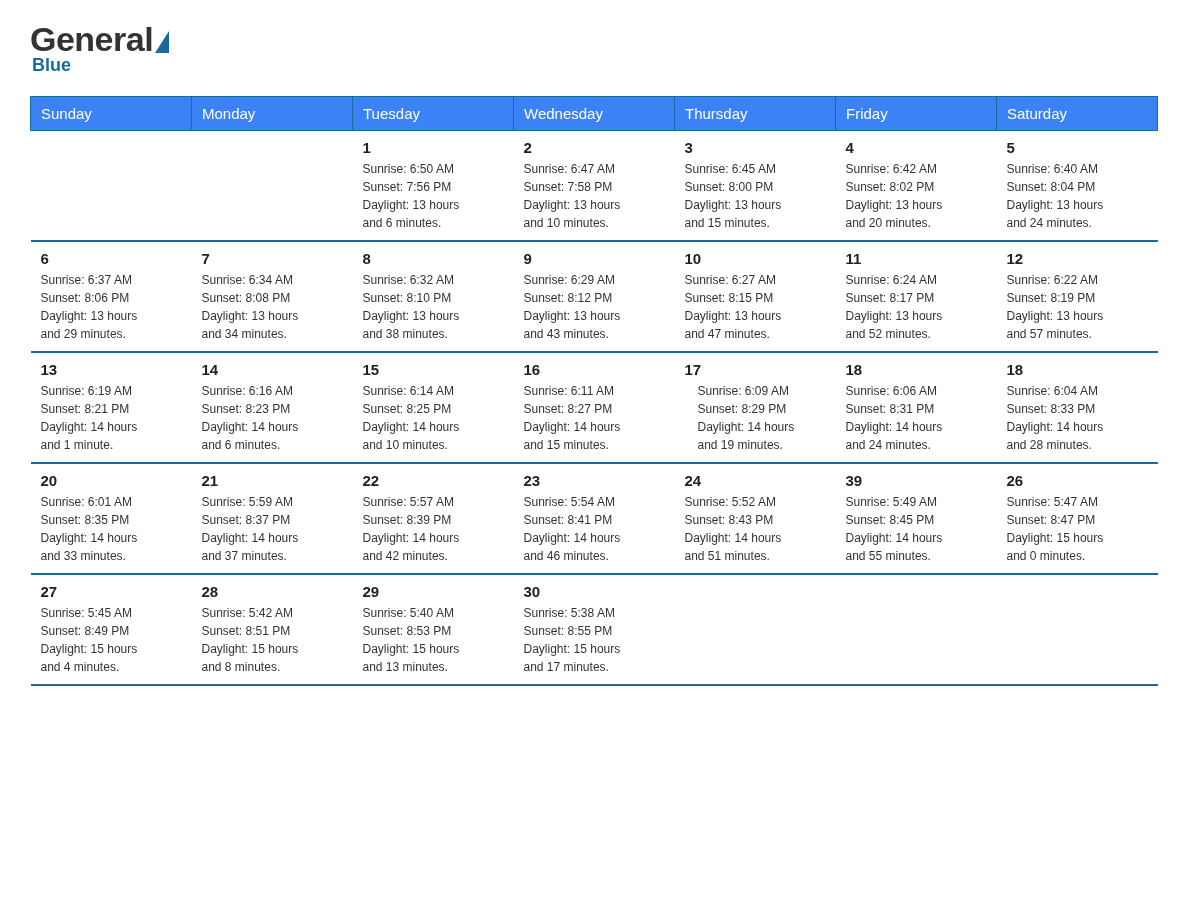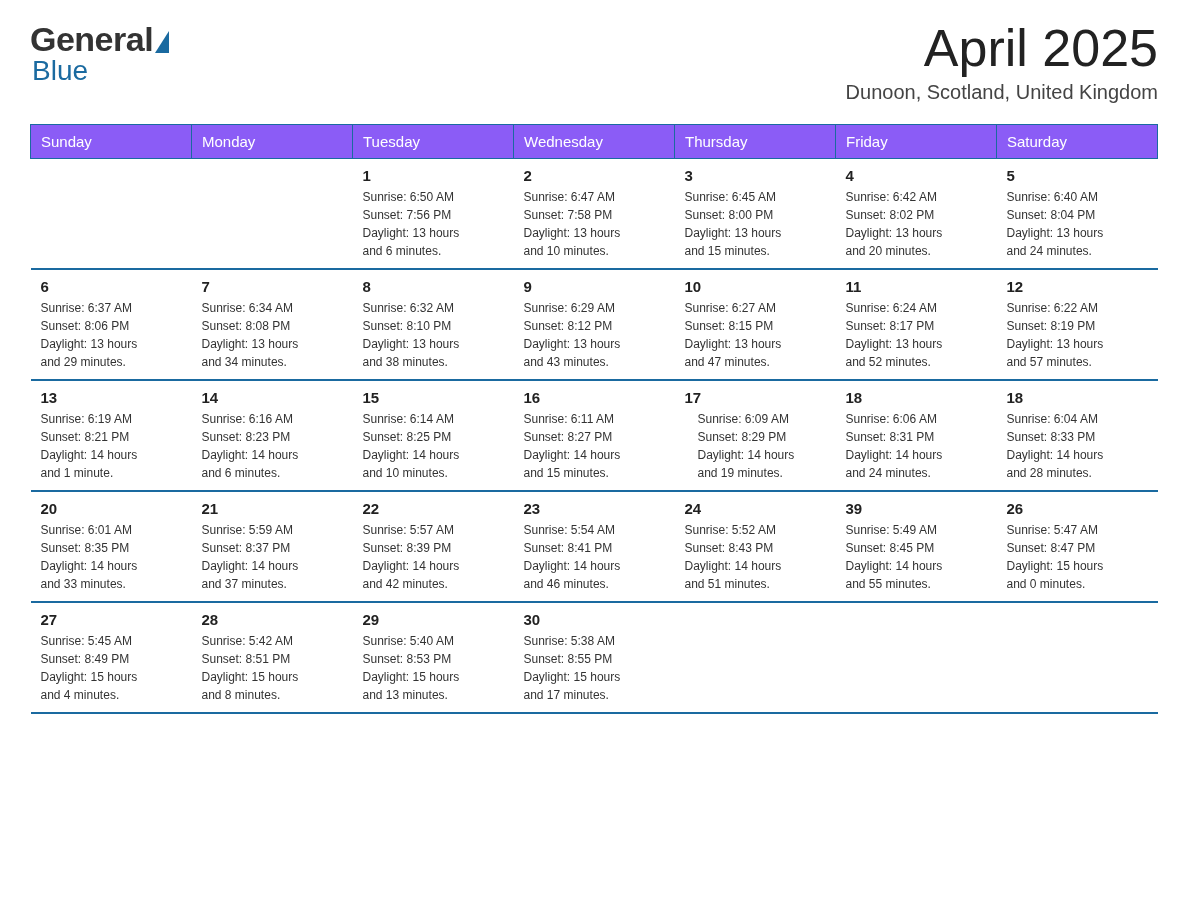--- a/index.html
+++ b/index.html
@@ -34,22 +34,22 @@
     .logo-triangle {
       width: 0;
       height: 0;
       border-left: 14px solid transparent;
       border-right: 0px solid transparent;
       border-bottom: 22px solid #1a6aa0;
       margin-left: 2px;
       margin-top: 4px;
     }
     .logo-blue {
-      font-size: 28px;
-      font-weight: normal;
+      font-size: 18px;
+      font-weight: bold;
       color: #1a6aa0;
       margin-top: -4px;
       margin-left: 2px;
     }
     .title-section {
       text-align: right;
     }
     .month-title {
       font-size: 52px;
       font-weight: normal;
@@ -60,21 +60,21 @@
       font-size: 20px;
       color: #444;
       margin-top: 4px;
     }
     table {
       width: 100%;
       border-collapse: collapse;
       table-layout: fixed;
     }
     thead tr {
-      background-color: #8b5cf6;
+      background-color: #3b82f6;
     }
     thead th {
       color: #fff;
       font-size: 15px;
       font-weight: normal;
       padding: 8px 10px;
       text-align: left;
       border: 1px solid #1a6aa0;
     }
     tbody tr {
@@ -107,24 +107,20 @@
 </head>
 <body>
 
 <div class="header">
   <div class="logo">
     <div class="logo-top">
       <span class="logo-general">General</span>
       <div class="logo-triangle"></div>
     </div>
     <span class="logo-blue">Blue</span>
-  </div>
-  <div class="title-section">
-    <div class="month-title">April 2025</div>
-    <div class="location">Dunoon, Scotland, United Kingdom</div>
   </div>
 </div>
 
 <table>
   <thead>
     <tr>
     <th>Sunday</th>
         <th>Monday</th>
         <th>Tuesday</th>
         <th>Wednesday</th>

